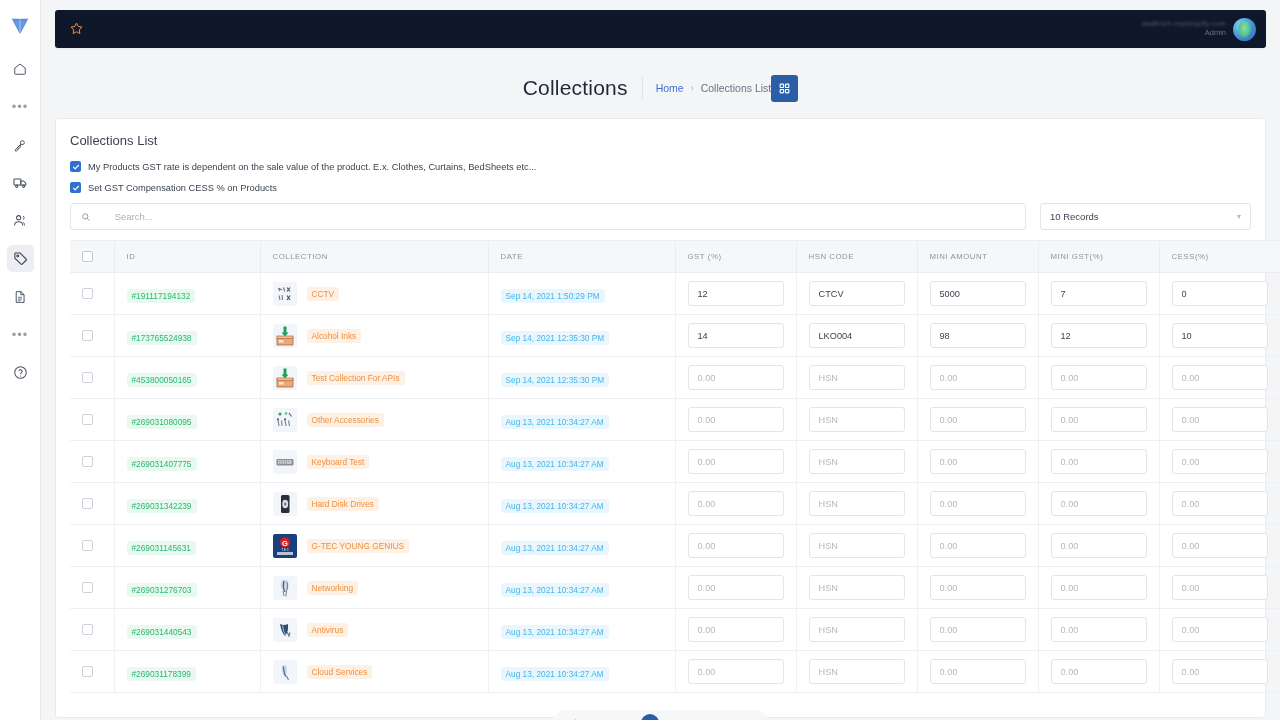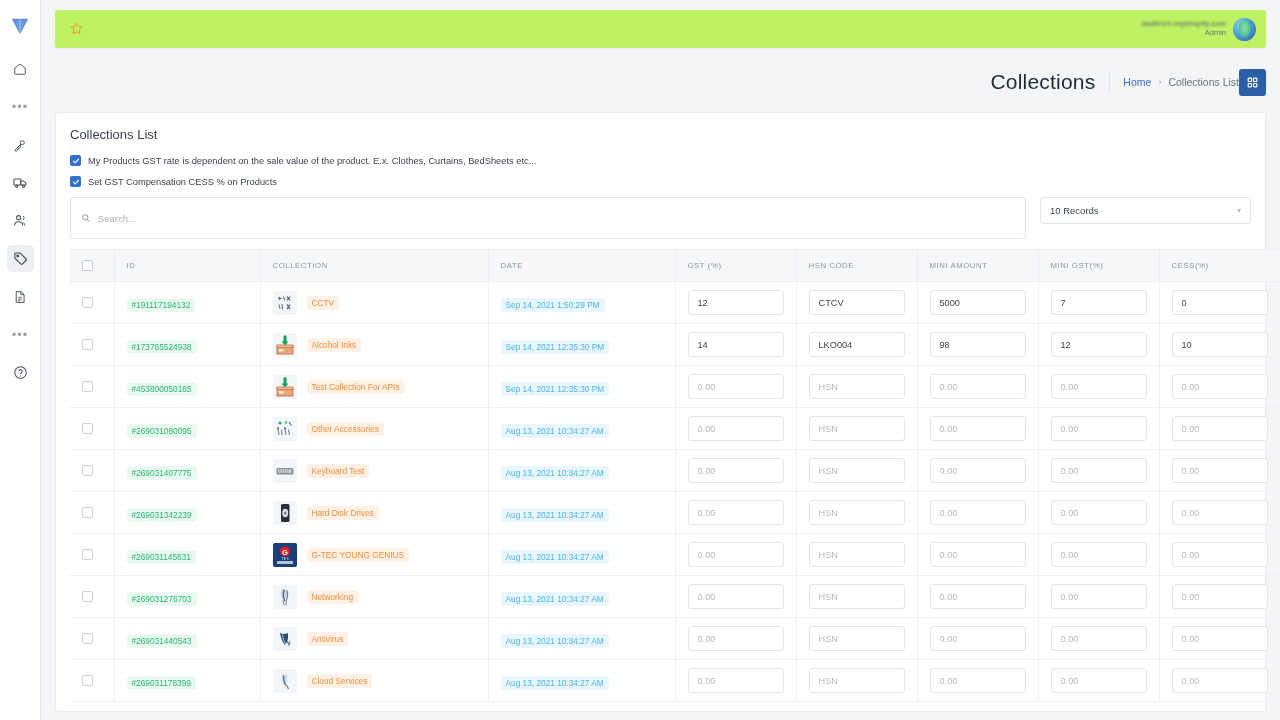--- a/index.html
+++ b/index.html
@@ -27,21 +27,21 @@
   }
   .nav-item.active { background: #eceef2; }
   .nav-dots { letter-spacing: 1px; color: #9aa1ab; font-size: 13px; line-height: 8px; }
 
   
   .main { flex: 1; height: 720px; overflow: hidden; position: relative; }
 
   
   .topbar {
     margin: 10px 14px 0 14px;
-    height: 38px; background: #bef264;
+    height: 38px; background: #0f172a;
     border-radius: 3px;
     display: flex; align-items: center; justify-content: space-between;
     padding: 0 6px 0 14px;
     box-shadow: 0 1px 2px rgba(16,24,40,.05);
   }
   .star-btn { color: #ef8f3c; font-size: 15px; line-height: 1; cursor: pointer; }
   .user-box { display: flex; align-items: center; gap: 7px; padding-right: 4px; }
   .user-text { text-align: right; line-height: 1.15; }
   .user-email { font-size: 7.5px; color: #556; filter: blur(1.1px); letter-spacing: .2px; }
   .user-role  { font-size: 7.5px; color: #6b7280; }
@@ -51,22 +51,22 @@
     position: relative; overflow: hidden;
   }
   .avatar:after{
     content:""; position:absolute; left:5px; top:3px; width:13px; height:17px;
     background: radial-gradient(ellipse at 50% 40%, #86e0a8 0%, #5bc389 55%, rgba(91,195,137,0) 72%);
     border-radius: 50% 50% 45% 45%;
   }
 
   
   .pagehead {
-    margin: 14px 14px 0 14px;
-    display: flex; align-items: center; justify-content: flex-end;
+    margin: 20px 14px 0 14px;
+    display: flex; align-items: center; justify-content: center;
     height: 40px;
   }
   .pagehead-left { display: flex; align-items: center; gap: 14px; }
   .page-title { font-size: 21px; color: #1f2937; font-weight: 400; letter-spacing: .2px; }
   .crumbs { display: flex; align-items: center; gap: 7px; font-size: 10.5px; padding-left: 13px; border-left: 1px solid #dfe2e7; height: 22px; }
   .crumb-link { color: #3f6fd1; cursor: pointer; }
   .crumb-sep { color: #9aa1ab; font-size: 9px; }
   .crumb-cur { color: #6b7280; }
   .grid-btn {
     width: 27px; height: 27px; background: #2a5fa8; border-radius: 3px;
@@ -87,22 +87,22 @@
   .chk-row { display: flex; align-items: center; gap: 7px; margin-bottom: 10px; }
   .chk {
     width: 11px; height: 11px; border-radius: 2px; background: #2f6fd0;
     display: flex; align-items: center; justify-content: center; cursor: pointer; flex: none;
   }
   .chk svg { display:block; }
   .chk-label { font-size: 9.3px; color: #3c4450; }
 
   .filter-row { display: flex; gap: 14px; margin-top: 10px; margin-bottom: 10px; }
   .search-wrap {
-    flex: 1; height: 42px; border: 1px solid #e2e5ea; border-radius: 3px;
-    display: flex; align-items: center; gap: 7px; padding: 0 10px; background: #fff;
+    flex: 1; height: 27px; border: 1px solid #e2e5ea; border-radius: 3px;
+    display: flex; align-items: center; gap: 24px; padding: 0 10px; background: #fff;
   }
   .search-wrap input {
     border: none; outline: none; font-size: 9.5px; color: #3c4450; width: 100%;
     font-family: "Liberation Sans", sans-serif; background: transparent;
   }
   .search-wrap input::placeholder { color: #aab0b9; }
   .records-wrap {
     width: 211px; height: 27px; border: 1px solid #e2e5ea; border-radius: 3px;
     display: flex; align-items: center; justify-content: space-between;
     padding: 0 9px; font-size: 9.5px; color: #3c4450; cursor: pointer; background:#fff;

